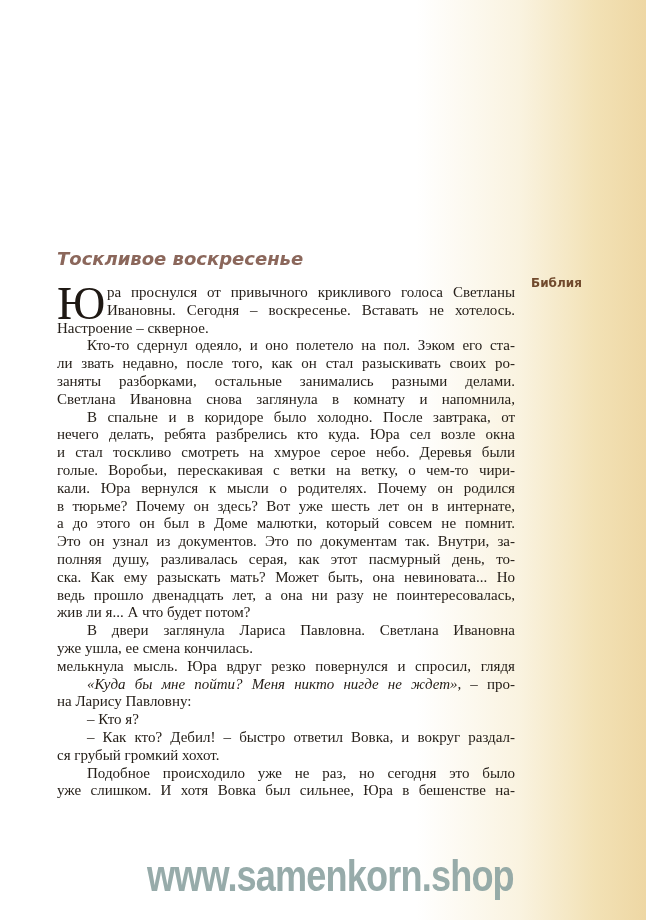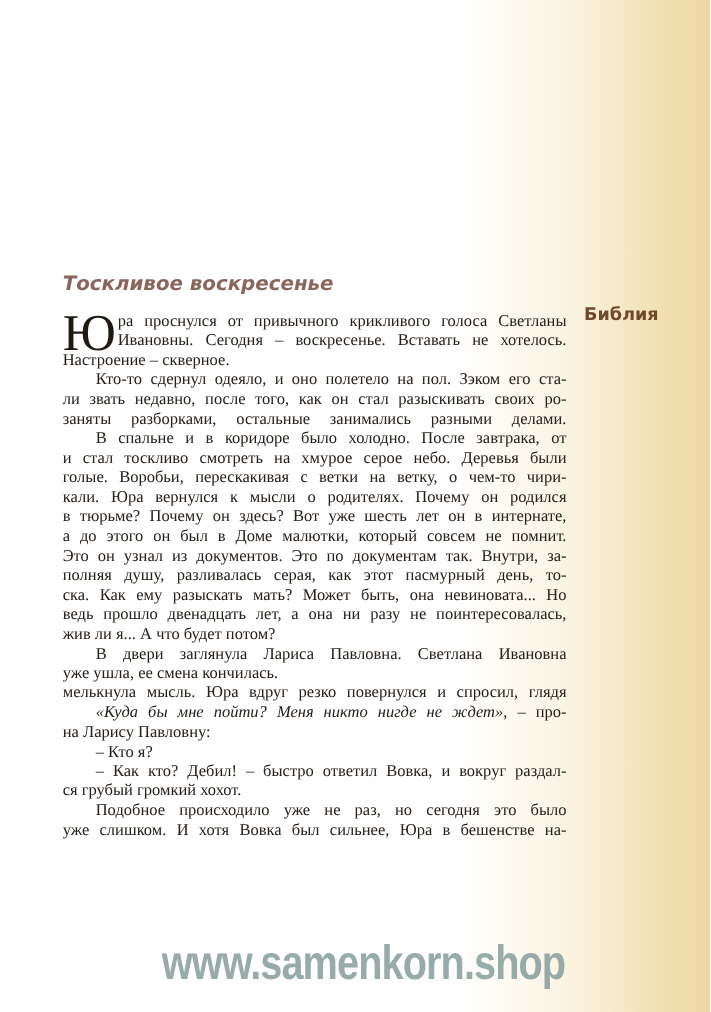--- a/index.html
+++ b/index.html
@@ -43,21 +43,21 @@
     white-space: nowrap;
   }
 
   .margin-label {
     position: absolute;
     left: 531px;
     top: 276px;
     z-index: 2;
     font-family: "DejaVu Sans", sans-serif;
     font-weight: bold;
-    font-size: 16px;
+    font-size: 12px;
     color: #714a2d;
   }
 
   .content {
     position: absolute;
     left: 57px;
     top: 244px;
     width: 458px;
     z-index: 2;
   }
@@ -113,23 +113,25 @@
         <div class="para">
           <span class="dropcap">Ю</span>
           <div class="line j">ра проснулся от привычного крикливого голоса Светланы</div>
           <div class="line j">Ивановны. Сегодня – воскресенье. Вставать не хотелось.</div>
           <div class="line">Настроение – скверное.</div>
         </div>
         <div class="para">
           <div class="line ind j">Кто-то сдернул одеяло, и оно полетело на пол. Зэком его ста-</div>
           <div class="line j">ли звать недавно, после того, как он стал разыскивать своих ро-</div>
           <div class="line j">заняты разборками, остальные занимались разными делами.</div>
+          <div class="line j">Светлана Ивановна снова заглянула в комнату и напомнила,</div>
         </div>
         <div class="para">
           <div class="line ind j">В спальне и в коридоре было холодно. После завтрака, от</div>
+          <div class="line j">нечего делать, ребята разбрелись кто куда. Юра сел возле окна</div>
           <div class="line j">и стал тоскливо смотреть на хмурое серое небо. Деревья были</div>
           <div class="line j">голые. Воробьи, перескакивая с ветки на ветку, о чем-то чири-</div>
           <div class="line j">кали. Юра вернулся к мысли о родителях. Почему он родился</div>
           <div class="line j">в тюрьме? Почему он здесь? Вот уже шесть лет он в интернате,</div>
           <div class="line j">а до этого он был в Доме малютки, который совсем не помнит.</div>
           <div class="line j">Это он узнал из документов. Это по документам так. Внутри, за-</div>
           <div class="line j">полняя душу, разливалась серая, как этот пасмурный день, то-</div>
           <div class="line j">ска. Как ему разыскать мать? Может быть, она невиновата... Но</div>
           <div class="line j">ведь прошло двенадцать лет, а она ни разу не поинтересовалась,</div>
           <div class="line">жив ли я... А что будет потом?</div>

